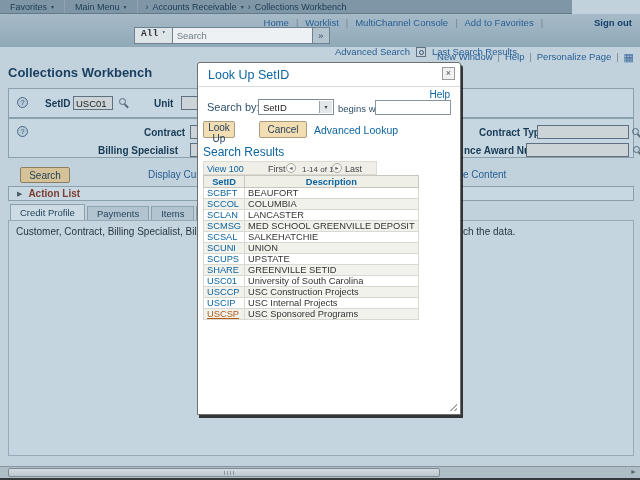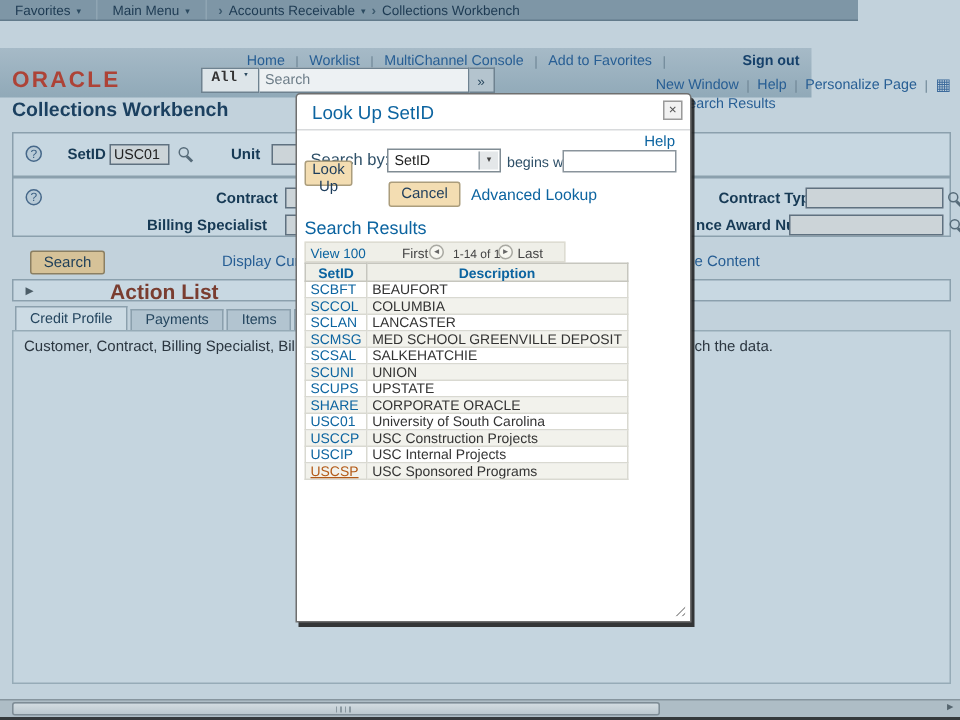--- a/index.html
+++ b/index.html
@@ -12,21 +12,21 @@
   .crumbbar {
     position:absolute; left:0; top:0; width:572px; height:14px;
     background:#7e96a6; border-bottom:1px solid #627b8b;
     display:flex; align-items:center; font-size:9px; color:#1d3a52;
   }
   .crumb-group { display:flex; align-items:center; gap:4px; padding:0 10px; height:100%; border-right:1px solid #8fa5b3; }
   .crumb-plain { display:flex; align-items:center; gap:4px; padding:0 8px; }
   .caret { font-size:6px; color:#2c4a60; }
   .chev { font-size:9px; color:#3d5a6e; font-weight:bold; }
   .band2 {
-    position:absolute; left:0; top:32px; width:541px; height:33px;
+    position:absolute; left:0; top:14px; width:640px; height:33px;
     background:linear-gradient(#a6bac7, #90a9b8);
   }
   .toplinks {
     position:absolute; top:3px; right:8px; display:flex; align-items:center; gap:7px;
     font-size:9.5px;
   }
   .toplinks a { color:#275e94; text-decoration:none; }
   .toplinks .signout { color:#15406a; font-weight:bold;margin-left:44px; }
   .sep { color:#6d8595; font-size:9px; }
   .brand {
@@ -81,21 +81,21 @@
   .btn-tan {
     position:absolute; background:#d6c298; border:1px solid #8b7f62; border-radius:2px;
     font-size:10px; color:#1d3e59; text-align:center; cursor:pointer; font-family:"Liberation Sans",sans-serif;
   }
   .blue-link { position:absolute; font-size:10px; color:#275e94; text-decoration:none; white-space:nowrap; }
   .actionbar {
     position:absolute; left:8px; top:186px; width:626px; height:15px;
     background:#c8d8e2; border:1px solid #8ba0ad; display:flex; align-items:center;
   }
   .actionbar .arrow { font-size:7px; color:#4c5d67; margin:0 6px 0 8px; }
-  .actionbar .albl { font-size:14px; font-weight:bold; color:#7a3d30;margin-left:45px; }
+  .actionbar .albl { font-size:10px; font-weight:bold; color:#7a3d30; }
   .tabs { position:absolute; left:10px; top:204px; display:flex; align-items:flex-end; gap:2px; height:17px; }
   .tab {
     height:15px; background:#b2c4d0; border:1px solid #8ba0ad; border-bottom:none;
     font-size:9.5px; color:#24455e; padding:0 9px; line-height:14px; cursor:pointer; white-space:nowrap;
   }
   .tab.active { height:17px; background:#ccdbe4; line-height:16px; }
   .tabpanel { position:absolute; left:8px; top:220px; width:626px; height:236px; background:#c5d5df; border:1px solid #96abb7; }
   .bodytext { position:absolute; font-size:10px; color:#2b3640; white-space:nowrap; }
   
   .hscroll { position:absolute; left:0; top:466px; width:640px; height:12px; background:#aebdc6; border-top:1px solid #86959e; }
@@ -190,21 +190,20 @@
       <a href="#">Home</a>
       <span class="sep">|</span>
       <a href="#">Worklist</a>
       <span class="sep">|</span>
       <a href="#">MultiChannel Console</a>
       <span class="sep">|</span>
       <a href="#">Add to Favorites</a>
       <span class="sep">|</span>
       <a href="#" class="signout">Sign out</a>
     </div>
-    <div class="brand">ORACLE</div>
     <div class="gsearch">
       <div class="scope">
         <span>All</span>
         <span class="caret">▾</span>
       </div>
       <input type="text" placeholder="Search" style="">
       <div class="go">»</div>
     </div>
     <div class="advrow">
       <a href="#">Advanced Search</a>
@@ -286,21 +285,21 @@
     <a href="#" class="m-help">Help</a>
 
     <div class="m-label" style="left:9px; top:38px;">Search by:</div>
     <div class="m-sel">
       <span class="seltext">SetID</span>
       <span class="selarrow">▾</span>
     </div>
     <div class="m-small" style="left:140px; top:40px;">begins with</div>
     <input class="m-input" style="left: 177px; top: 37px; width: 76px;" value="">
 
-    <button class="m-btn" style="left:5px; top:44px; width:32px; height:17px;">Look Up</button>
+    <button class="m-btn" style="left:5px; top:58px; width:32px; height:17px;">Look Up</button>
     <button class="m-btn" style="left:61px; top:58px; width:48px; height:17px;">Cancel</button>
     <a href="#" class="m-link" style="left:116px; top:61px;">Advanced Lookup</a>
 
     <div class="m-results">Search Results</div>
 
     <div class="m-pgbar">
       <a href="#" class="view">View 100</a>
       <span class="first">First</span>
       <span class="pgbtn" style="left:82px;">◄</span>
       <span class="range">1-14 of 14</span>
@@ -339,21 +338,21 @@
           <tr>
             <td class="c1"><a href="#" class="setid-link">SCUNI</a></td>
             <td>UNION</td>
           </tr>
           <tr>
             <td class="c1"><a href="#" class="setid-link">SCUPS</a></td>
             <td>UPSTATE</td>
           </tr>
           <tr>
             <td class="c1"><a href="#" class="setid-link">SHARE</a></td>
-            <td>CORPORATE ORACLE</td>
+            <td>GREENVILLE SETID</td>
           </tr>
           <tr>
             <td class="c1"><a href="#" class="setid-link">USC01</a></td>
             <td>University of South Carolina</td>
           </tr>
           <tr>
             <td class="c1"><a href="#" class="setid-link">USCCP</a></td>
             <td>USC Construction Projects</td>
           </tr>
           <tr>

